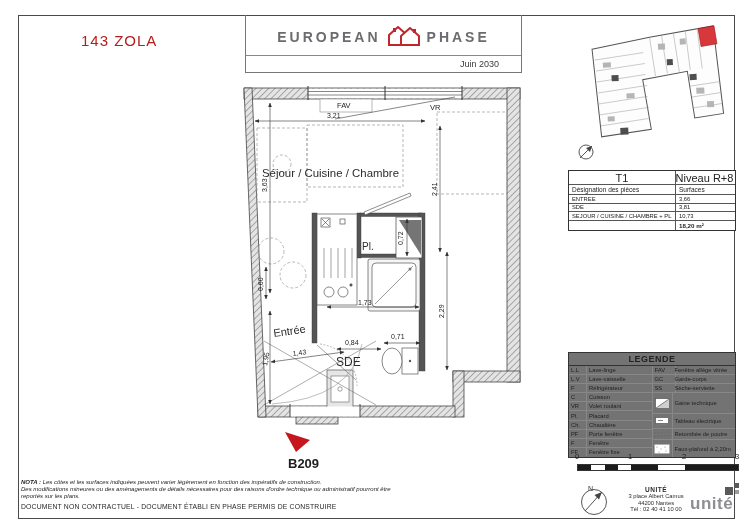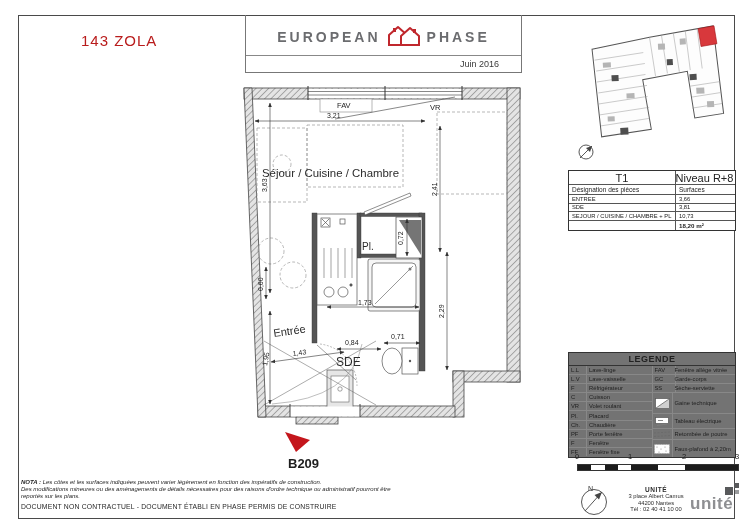--- a/index.html
+++ b/index.html
@@ -73,21 +73,21 @@
           <path d="M2,21 L2,11 L11,3 L20,11 L20,21" fill="#fff" stroke="#c0272d" stroke-width="2" stroke-linejoin="round"></path>
           <path d="M14,21 L14,12 L23,4 L32,12 L32,21" fill="#fff" stroke="#c0272d" stroke-width="2" stroke-linejoin="round"></path>
           <rect x="6" y="4" width="3" height="4" fill="#c0272d"></rect>
           <rect x="26" y="5" width="3" height="4" fill="#c0272d"></rect>
           <path d="M1,21 L33,21" stroke="#c0272d" stroke-width="2"></path>
         </svg>
       </span>
       <span class="brand-word">PHASE</span>
     </div>
     <div class="logo-divider"></div>
-    <div class="logo-date">Juin 2016</div>
+    <div class="logo-date">Juin 2030</div>
   </div>
 
   <svg style="position:absolute;left:572px;top:20px;" width="166" height="142" viewBox="572 20 166 142">
     <g transform="rotate(-3 655 85)">
       <path d="M594,46 L652,37 L716,29 L722,117 L693,120 L688,73 L643,79 L649,129 L599,134 Z" fill="#fdfdfd" stroke="#555" stroke-width="1"></path>
 
       <g stroke="#999" stroke-width="0.5">
         <line x1="596" y1="57" x2="645" y2="52"></line>
           <line x1="597" y1="68" x2="646" y2="63"></line>
         <line x1="597" y1="79" x2="646" y2="74"></line>

